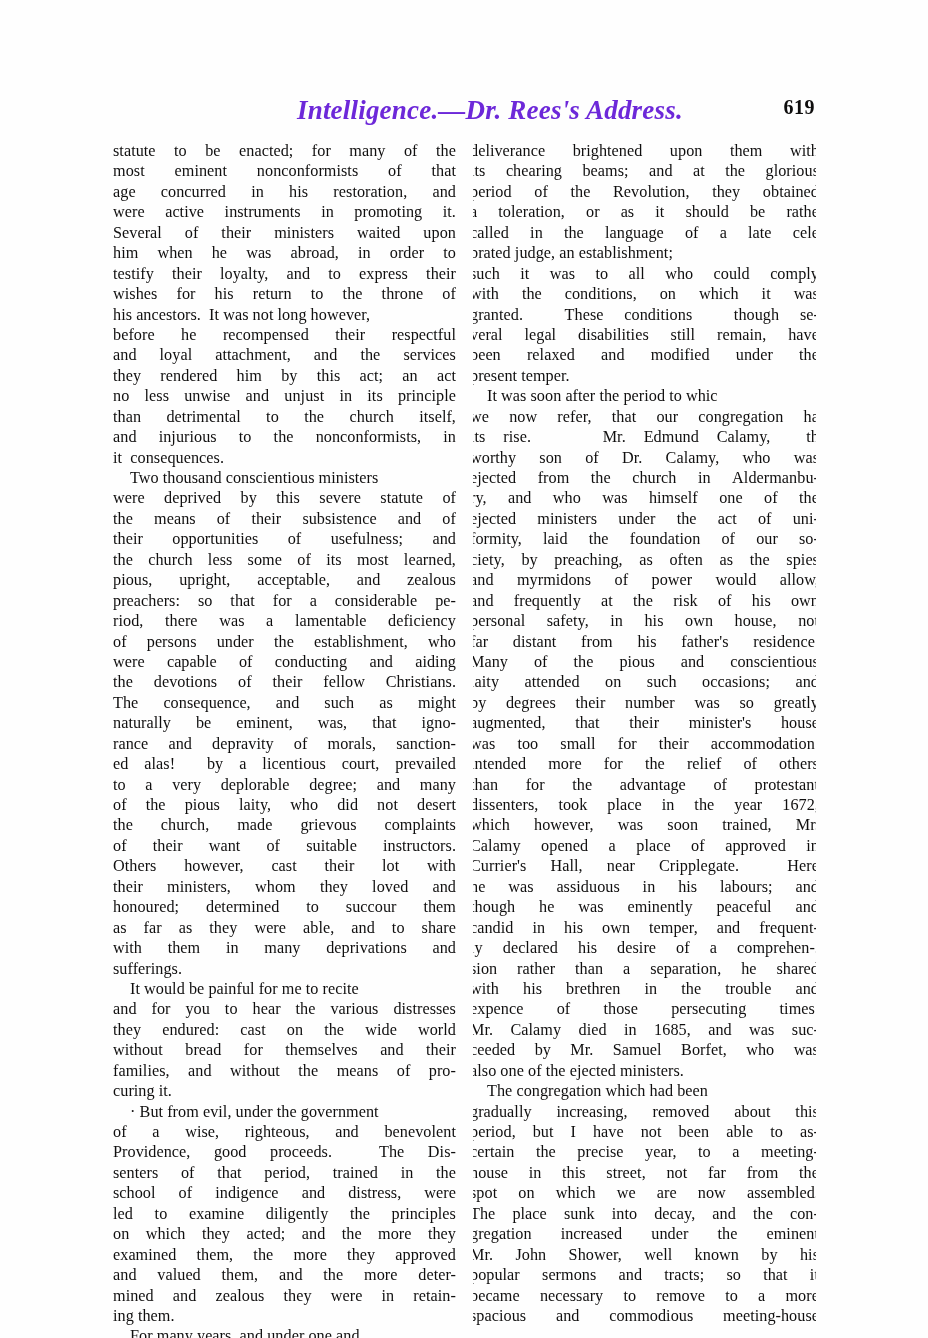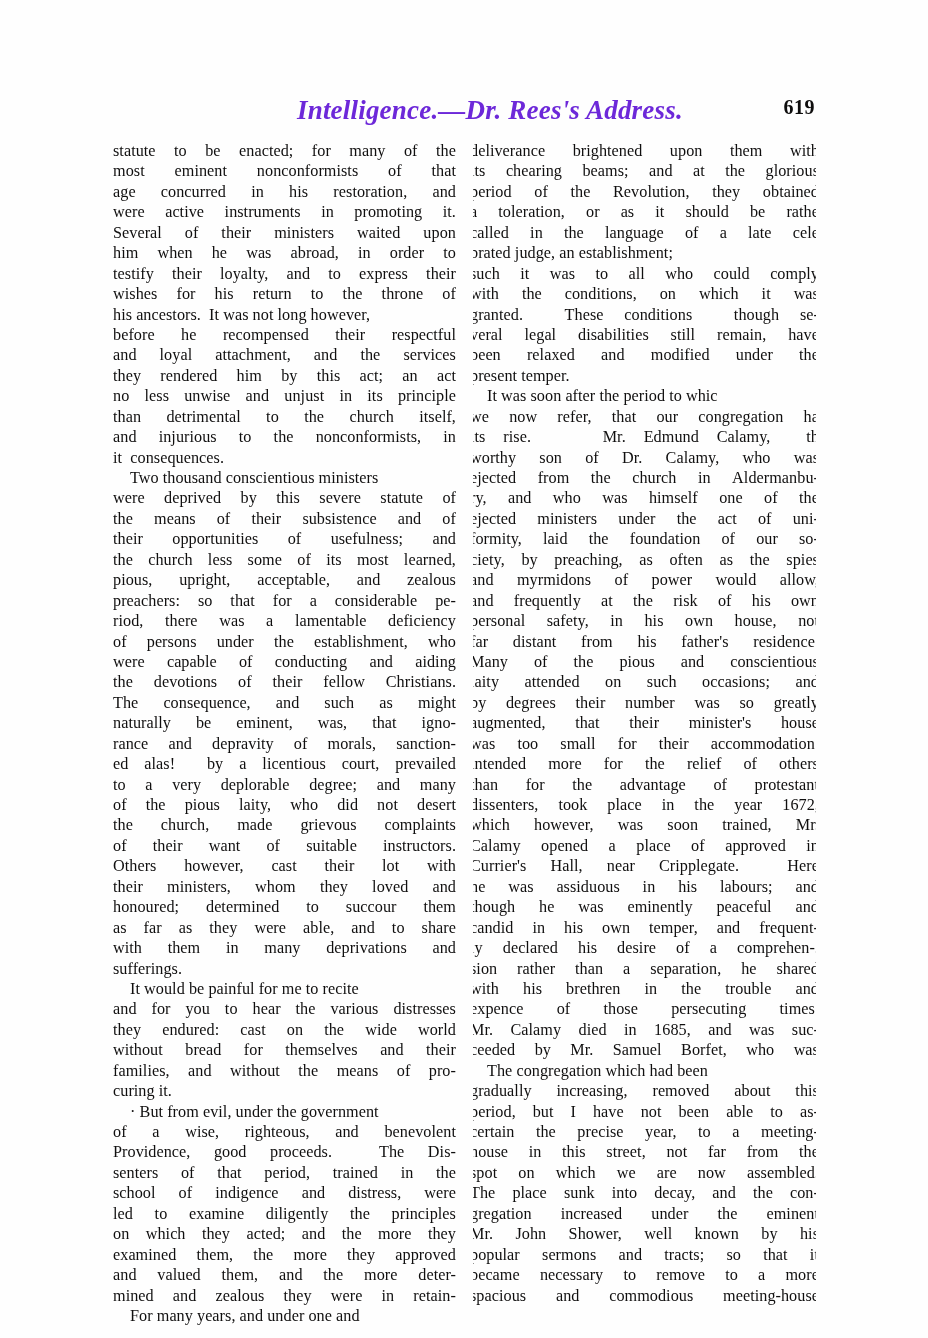--- a/index.html
+++ b/index.html
@@ -155,20 +155,21 @@
         <div class="line indent">· But from evil, under the government</div>
         <div class="line just"><span>of</span><span>a</span><span>wise,</span><span>righteous,</span><span>and</span><span>benevolent</span></div>
         <div class="line just"><span>Providence,</span><span>good</span><span>proceeds.</span><span></span><span>The</span><span>Dis-</span></div>
         <div class="line just"><span>senters</span><span>of</span><span>that</span><span>period,</span><span>trained</span><span>in</span><span>the</span></div>
         <div class="line just"><span>school</span><span>of</span><span>indigence</span><span>and</span><span>distress,</span><span>were</span></div>
         <div class="line just"><span>led</span><span>to</span><span>examine</span><span>diligently</span><span>the</span><span>principles</span></div>
         <div class="line just"><span>on</span><span>which</span><span>they</span><span>acted;</span><span>and</span><span>the</span><span>more</span><span>they</span></div>
         <div class="line just"><span>examined</span><span>them,</span><span>the</span><span>more</span><span>they</span><span>approved</span></div>
         <div class="line just"><span>and</span><span>valued</span><span>them,</span><span>and</span><span>the</span><span>more</span><span>deter-</span></div>
         <div class="line just"><span>mined</span><span>and</span><span>zealous</span><span>they</span><span>were</span><span>in</span><span>retain-</span></div>
+        <div class="line">ing them.</div>
         <div class="line indent">For many years, and under one and</div>
       </div>
     <div class="column column-right" id="col-right">
         <div class="line just"><span>deliverance</span><span>brightened</span><span>upon</span><span>them</span><span>with</span></div>
         <div class="line just"><span>its</span><span>chearing</span><span>beams;</span><span>and</span><span>at</span><span>the</span><span>glorious</span></div>
         <div class="line just"><span>period</span><span>of</span><span>the</span><span>Revolution,</span><span>they</span><span>obtained</span></div>
         <div class="line just"><span>a</span><span>toleration,</span><span>or</span><span>as</span><span>it</span><span>should</span><span>be</span><span>rathe</span></div>
         <div class="line just"><span>called</span><span>in</span><span>the</span><span>language</span><span>of</span><span>a</span><span>late</span><span>cele</span></div>
         <div class="line">brated judge, an establishment;</div>
         <div class="line just"><span>such</span><span>it</span><span>was</span><span>to</span><span>all</span><span>who</span><span>could</span><span>comply</span></div>
@@ -203,20 +204,21 @@
         <div class="line just"><span>Currier's</span><span>Hall,</span><span>near</span><span>Cripplegate.</span><span></span><span>Here</span></div>
         <div class="line just"><span>he</span><span>was</span><span>assiduous</span><span>in</span><span>his</span><span>labours;</span><span>and</span></div>
         <div class="line just"><span>though</span><span>he</span><span>was</span><span>eminently</span><span>peaceful</span><span>and</span></div>
         <div class="line just"><span>candid</span><span>in</span><span>his</span><span>own</span><span>temper,</span><span>and</span><span>frequent-</span></div>
         <div class="line just"><span>ly</span><span>declared</span><span>his</span><span>desire</span><span>of</span><span>a</span><span>comprehen-.</span></div>
         <div class="line just"><span>sion</span><span>rather</span><span>than</span><span>a</span><span>separation,</span><span>he</span><span>shared</span></div>
         <div class="line just"><span>with</span><span>his</span><span>brethren</span><span>in</span><span>the</span><span>trouble</span><span>and</span></div>
         <div class="line just"><span>expence</span><span>of</span><span>those</span><span>persecuting</span><span>times.</span></div>
         <div class="line just"><span>Mr.</span><span>Calamy</span><span>died</span><span>in</span><span>1685,</span><span>and</span><span>was</span><span>suc-</span></div>
         <div class="line just"><span>ceeded</span><span>by</span><span>Mr.</span><span>Samuel</span><span>Borfet,</span><span>who</span><span>was</span></div>
+        <div class="line">also one of the ejected ministers.</div>
         <div class="line indent">The congregation which had been</div>
         <div class="line just"><span>gradually</span><span>increasing,</span><span>removed</span><span>about</span><span>this</span></div>
         <div class="line just"><span>period,</span><span>but</span><span>I</span><span>have</span><span>not</span><span>been</span><span>able</span><span>to</span><span>as-</span></div>
         <div class="line just"><span>certain</span><span>the</span><span>precise</span><span>year,</span><span>to</span><span>a</span><span>meeting-</span></div>
         <div class="line just"><span>house</span><span>in</span><span>this</span><span>street,</span><span>not</span><span>far</span><span>from</span><span>the</span></div>
         <div class="line just"><span>spot</span><span>on</span><span>which</span><span>we</span><span>are</span><span>now</span><span>assembled.</span></div>
         <div class="line just"><span>The</span><span>place</span><span>sunk</span><span>into</span><span>decay,</span><span>and</span><span>the</span><span>con-</span></div>
         <div class="line just"><span>gregation</span><span>increased</span><span>under</span><span>the</span><span>eminent</span></div>
         <div class="line just"><span>Mr.</span><span>John</span><span>Shower,</span><span>well</span><span>known</span><span>by</span><span>his</span></div>
         <div class="line just"><span>popular</span><span>sermons</span><span>and</span><span>tracts;</span><span>so</span><span>that</span><span>it</span></div>

